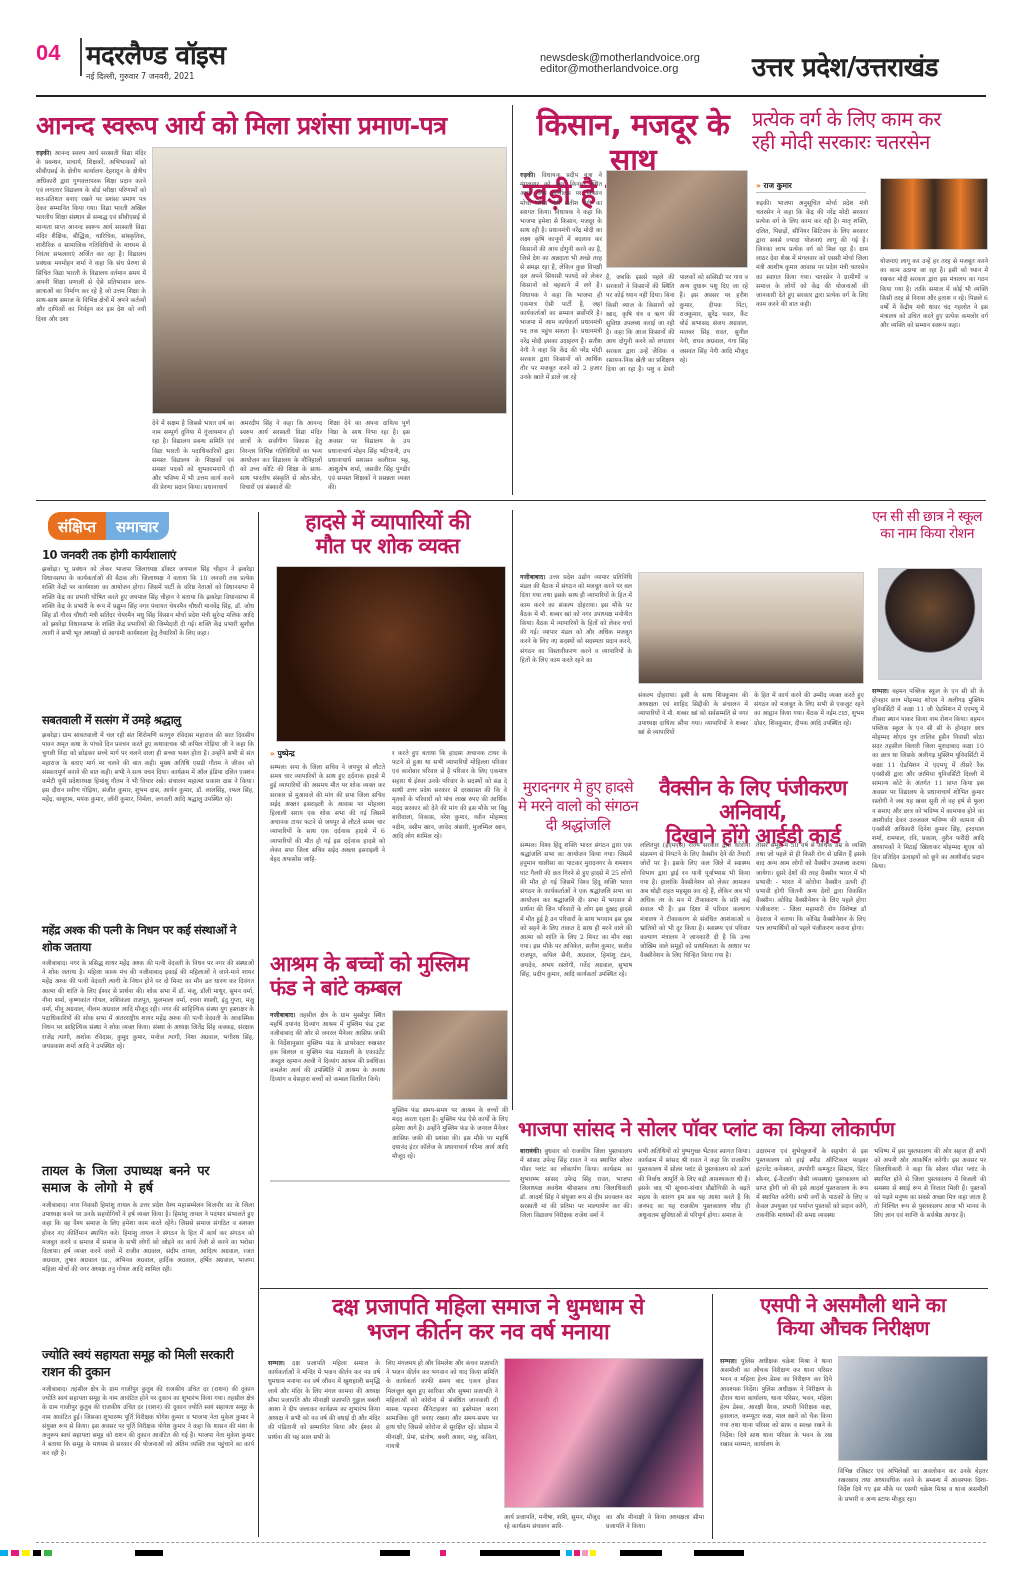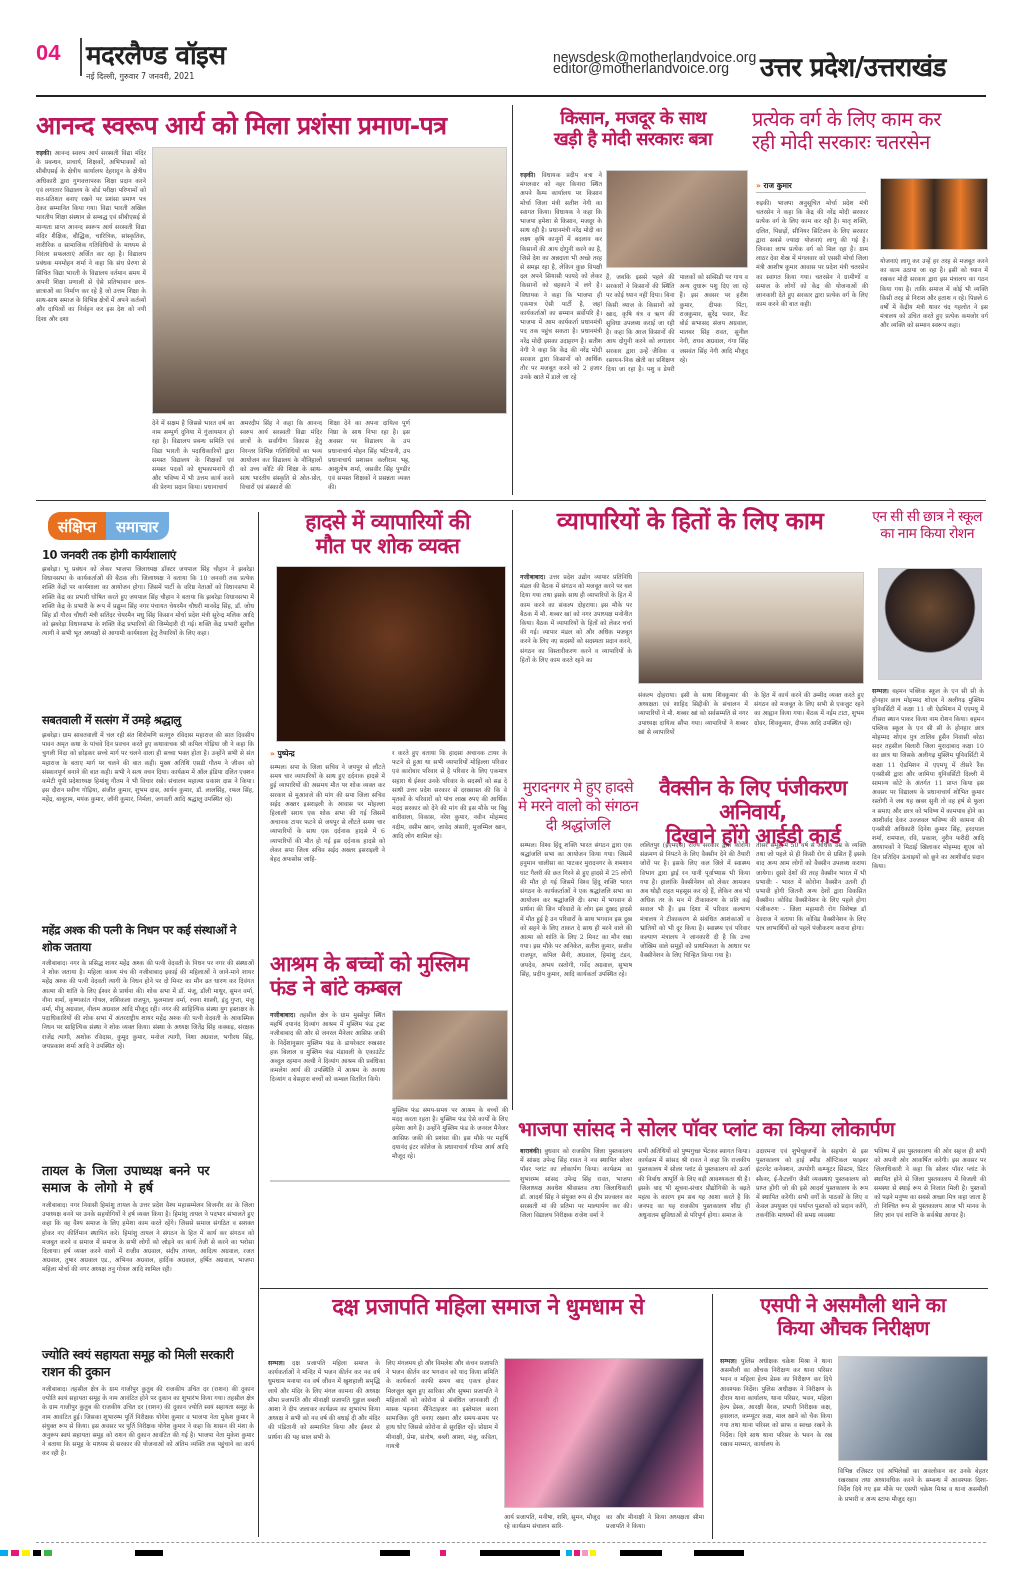--- a/index.html
+++ b/index.html
@@ -3,22 +3,22 @@
 <meta charset="utf-8">
 <style>
   * { box-sizing: border-box; margin: 0; padding: 0; }
   html, body { width: 1024px; height: 1580px; background: #fff; overflow: hidden; }
   body { font-family: "DejaVu Sans", sans-serif; color: #222; position: relative; }
   .abs { position: absolute; }
   .mast-num { left: 36px; top: 40px; font-family: "Liberation Sans", sans-serif; font-weight: 700; font-size: 22px; color: #e5197b; }
   .mast-div { left: 80px; top: 38px; width: 2px; height: 38px; background: #444; }
   .mast-title { left: 86px; top: 36px; font-size: 26px; font-weight: 700; color: #222; font-family: "DejaVu Sans", sans-serif; letter-spacing: -0.5px; }
   .mast-date { left: 86px; top: 70px; font-size: 8px; color: #333; }
-  .mast-email { left: 553px; top: 52px; font-family: "Liberation Sans", sans-serif; font-size: 14px; line-height: 11px; color: #333; }
-  .section-name { left: 752px; top: 48px; font-size: 26px; font-weight: 700; color: #222; letter-spacing: -0.5px; margin-left: 8px; }
+  .mast-email { left: 540px; top: 52px; font-family: "Liberation Sans", sans-serif; font-size: 11px; line-height: 11px; color: #333; }
+  .section-name { left: 752px; top: 48px; font-size: 26px; font-weight: 700; color: #222; letter-spacing: -0.5px; }
   .top-rule { left: 36px; top: 95px; width: 950px; height: 2px; background: #222; }
   .headline { font-weight: 700; color: #be185d; letter-spacing: -0.6px; line-height: 1.15; }
   .headline.light { font-weight: 400; }
   .body-text { font-family: "DejaVu Serif", serif; font-size: 6.2px; line-height: 9.2px; color: #444; text-align: justify; overflow: hidden; }
   .photo { background: linear-gradient(135deg,#8a7060,#b59a84 40%,#6a5a50); border: 1px solid #ccc; overflow: hidden; }
   .photo.dark { background: radial-gradient(circle at 50% 40%, #6a3a20, #2a1208 70%); }
   .photo.pink { background: linear-gradient(120deg,#d23a7a,#f2a6c0 40%,#3a2a4a 70%,#e06a9a); }
   .photo.room { background: linear-gradient(180deg,#e8e2d8,#c7b7a5 50%,#5a4a40); }
   .photo.portrait { background: radial-gradient(circle at 50% 35%, #6a4a30, #2a2020 50%, #cfd2d8 52%); }
   .vrule { width: 1px; background: #333; }
@@ -45,21 +45,21 @@
 <div class="abs top-rule"></div>
 
 <div class="abs headline" style="left:36px;top:112px;font-size:25px;width:470px;">आनन्द स्वरूप आर्य को मिला प्रशंसा प्रमाण-पत्र</div>
 <div class="abs body-text" style="left:36px;top:148px;width:110px;height:340px;"><b>रुड़की।</b> <span>आनन्द स्वरुप आर्य सरस्वती विद्या मंदिर के प्रबन्धन, प्राचार्य, शिक्षकों, अभिभावकों को सीबीएसई के क्षेत्रीय कार्यालय देहरादून के क्षेत्रीय अधिकारी द्वारा गुणवत्तापरक शिक्षा प्रदान करने एवं लगातार विद्यालय के बोर्ड परीक्षा परिणामों को शत-प्रतिशत बनाए रखने पर प्रशंसा प्रमाण पत्र देकर सम्मानित किया गया। विद्या भारती अखिल भारतीय शिक्षा संस्थान से सम्बद्ध एवं सीबीएसई से मान्यता प्राप्त आनन्द स्वरूप आर्य सरस्वती विद्या मंदिर शैक्षिक, बौद्धिक, चारित्रिक, सांस्कृतिक, शारीरिक व सामाजिक गतिविधियों के माध्यम से निरंतर सफलताएं अर्जित कर रहा है। विद्यालय प्रबंधक मनमोहन शर्मा ने कहा कि संघ प्रेरणा से सिंचित विद्या भारती के विद्यालय वर्तमान समय में अपनी शिक्षा प्रणाली से ऐसे प्रतिभावान छात्र-छात्राओं का निर्माण कर रहे है जो उत्तम शिक्षा के साथ-साथ समाज के विभिन्न क्षेत्रों में अपने कर्तव्यों और दायित्वों का निर्वहन कर इस देश को नयी दिशा और दशा</span></div>
 <div class="abs photo room" style="left:152px;top:147px;width:355px;height:267px;"></div>
 <div class="abs body-text" style="left:152px;top:418px;width:82px;height:80px;">देने में सक्षम है जिससे भारत वर्ष का नाम सम्पूर्ण दुनिया में गुंजायमान हो रहा है। विद्यालय प्रबन्ध समिति एवं विद्या भारती के पदाधिकारियों द्वारा समस्त विद्यालय के शिक्षकों एवं समस्त पदकों को शुभकामनायें दी और भविष्य में भी उत्तम कार्य करने की प्रेरणा प्रदान किया। प्रधानाचार्य</div>
 <div class="abs body-text" style="left:240px;top:418px;width:82px;height:80px;">अमरदीप सिंह ने कहा कि आनन्द स्वरुप आर्य सरस्वती विद्या मंदिर छात्रों के सर्वांगीण विकास हेतु निरन्तर विभिन्न गतिविधियों का भव्य आयोजन कर विद्यालय के नौनिहालों को उच्च कोटि की शिक्षा के साथ-साथ भारतीय संस्कृति से ओत-प्रोत, विचारों एवं संस्कारों की</div>
 <div class="abs body-text" style="left:328px;top:418px;width:82px;height:80px;">शिक्षा देने का अपना दायित्व पूर्ण निष्ठा के साथ निभा रहा है। इस अवसर पर विद्यालय के उप प्रधानाचार्य मोहन सिंह भटियानी, उप प्रधानाचार्य प्रशासन कलीराम भट्ट, आशुतोष शर्मा, जसवीर सिंह पुण्डीर एवं समस्त शिक्षकों ने प्रसन्नता व्यक्त की।</div>
 <div class="abs vrule" style="left:512px;top:105px;height:390px;"></div>
 
-<div class="abs headline" style="left:520px;top:108px;font-size:18px;width:226px;text-align:center;">
+<div class="abs headline" style="left:520px;top:108px;font-size:30px;width:226px;text-align:center;">
   <div>किसान, मजदूर के साथ</div>
   <div>खड़ी है मोदी सरकारः बत्रा</div>
 </div>
 <div class="abs body-text" style="left:520px;top:170px;width:82px;height:325px;"><b>रुड़की।</b> <span>विधायक प्रदीप बत्रा ने मंगलवार को नहर किनारा स्थित अपने कैम्प कार्यालय पर किसान मोर्चा जिला मंत्री सतीश नेगी का स्वागत किया। विधायक ने कहा कि भाजपा हमेशा से किसान, मजदूर के साथ रही है। प्रधानमंत्री नरेंद्र मोदी का लक्ष्य कृषि कानूनों में बदलाव कर किसानों की आय दोगुनी करने का है, जिसे देश का अन्नदाता भी अच्छे तरह से समझ रहा है, लेकिन कुछ विपक्षी दल अपने सियासी फायदे को लेकर किसानों को बहकाने में लगे है। विधायक ने कहा कि भाजपा ही एकमात्र ऐसी पार्टी है, जहां कार्यकर्ताओं का सम्मान सर्वोपरि है। भाजपा में आम कार्यकर्ता प्रधानमंत्री पद तक पहुंच सकता है। प्रधानमंत्री नरेंद्र मोदी इसका उदाहरण है। सतीश नेगी ने कहा कि केंद्र की नरेंद्र मोदी सरकार द्वारा किसानों को आर्थिक तौर पर मजबूत करने को 2 हजार उनके खाते में डाले जा रहे</span></div>
 <div class="abs photo" style="left:606px;top:170px;width:142px;height:98px;"></div>
 <div class="abs body-text" style="left:606px;top:272px;width:142px;height:222px;column-count:2;column-gap:5px;">हैं, जबकि इससे पहले की सरकारों ने किसानों की स्थिति पर कोई ध्यान नहीं दिया। बिना किसी ब्याज के किसानों को खाद, कृषि यंत्र व ऋण की सुविधा उपलब्ध कराई जा रही है। कहा कि आज किसानों की आय दोगुनी करने को लगातार सरकार द्वारा उन्हें जैविक व रसायन-निक खेती का प्रशिक्षण दिया जा रहा है। पशु व डेयरी पालकों को सब्सिडी पर गाय व अन्य दुधारू पशु दिए जा रहे हैं। इस अवसर पर हरीश कुमार, दीपक पिंटा, राजकुमार, सुरेंद्र पवार, कैंट बोर्ड सभासद संजय अग्रवाल, मातबर सिंह रावत, सुनील नेगी, राघव अग्रवाल, गंगा सिंह जसवंत सिंह नेगी आदि मौजूद रहे।</div>
 
 <div class="abs headline light" style="left:752px;top:108px;font-size:20px;width:240px;">
   <div>प्रत्येक वर्ग के लिए काम कर</div>
   <div>रही मोदी सरकारः चतरसेन</div>
@@ -106,21 +106,20 @@
   <div>आश्रम के बच्चों को मुस्लिम</div>
   <div>फंड ने बांटे कम्बल</div>
 </div>
 <div class="abs body-text" style="left:270px;top:1010px;width:115px;height:170px;"><b>नजीबाबाद।</b> <span>तहसील क्षेत्र के ग्राम मुस्सेपुर स्थित महर्षि दयानंद दिव्यांग आश्रम में मुस्लिम फंड ट्रस्ट नजीबाबाद की ओर से जनरल मैनेजर आसिफ़ जकी के निर्देशानुसार मुस्लिम फंड के डायरेक्टर रुखसार हक बिलाल व मुस्लिम फंड मंडावली के एकाउंटेंट अब्दुल रहमान अल्वी ने दिव्यांग आश्रम की प्रबंधिका कमलेश आर्य की उपस्थिति में आश्रम के अनाथ दिव्यांग व बेसहारा बच्चों को कम्बल वितरित किये।</span></div>
 <div class="abs photo" style="left:392px;top:1010px;width:116px;height:90px;"></div>
 <div class="abs body-text" style="left:392px;top:1105px;width:116px;height:70px;">मुस्लिम फंड समय-समय पर आश्रम के बच्चों की मदद करता रहता है। मुस्लिम फंड ऐसे कार्यों के लिए हमेशा आगे है। उन्होंने मुस्लिम फंड के जनरल मैनेजर आसिफ़ जकी की प्रशंसा की। इस मौके पर महर्षि दयानंद इंटर कॉलेज के प्रधानाचार्य गरिमा आर्य आदि मौजूद रहे।</div>
 
 <div class="abs vrule" style="left:512px;top:510px;height:600px;"></div>
 
 <div class="abs headline" style="left:520px;top:508px;font-size:24px;width:340px;text-align:center;">
-  <div>व्यापारियों के हितों के लिए काम</div>
 </div>
 <div class="abs body-text" style="left:520px;top:572px;width:112px;height:180px;"><b>नजीबाबाद।</b> <span>उत्तर प्रदेश उद्योग व्यापार प्रतिनिधि मंडल की बैठक में संगठन को मजबूत करने पर बल दिया गया तथा इसके साथ ही व्यापारियों के हित में काम करने का संकल्प दोहराया। इस मौके पर बैठक में मौ. शब्बर खां को नगर उपाध्यक्ष मनोनीत किया। बैठक में व्यापारियों के हितों को लेकर चर्चा की गई। व्यापार मंडल को और अधिक मजबूत करने के लिए नए सदस्यों को सदस्यता प्रदान करने, संगठन का विस्तारीकरण करने व व्यापारियों के हितों के लिए काम करते रहने का</span></div>
 <div class="abs photo room" style="left:638px;top:572px;width:226px;height:112px;"></div>
 <div class="abs body-text" style="left:638px;top:690px;width:110px;height:60px;">संकल्प दोहराया। इसी के साथ शिवकुमार की अध्यक्षता एवं शाहिद सिद्दीकी के संचालन में व्यापारियों ने मौ. शब्बर खां को सर्वसम्मति से नगर उपाध्यक्ष दायित्व सौंपा गया। व्यापारियों ने शब्बर खां से व्यापारियों</div>
 <div class="abs body-text" style="left:754px;top:690px;width:110px;height:60px;">के हित में कार्य करने की उम्मीद व्यक्त करते हुए संगठन को मजबूत के लिए सभी से एकजुट रहने का आह्वान किया गया। बैठक में नईम टाटा, शुभम ग्रोवर, शिवकुमार, दीपक आदि उपस्थित रहे।</div>
 
 <div class="abs headline light" style="left:872px;top:508px;font-size:14px;width:110px;text-align:center;line-height:17px;">एन सी सी छात्र ने स्कूल का नाम किया रोशन</div>
 <div class="abs photo portrait" style="left:878px;top:568px;width:104px;height:112px;"></div>
 <div class="abs body-text" style="left:872px;top:686px;width:112px;height:420px;"><b>सम्भल।</b> <span>बहमन पब्लिक स्कूल के एन सी सी के होनहार छात्र मोहम्मद शोएब ने अलीगढ़ मुस्लिम यूनिवर्सिटी में कक्षा 11 जी ऐडमिशन में एएमयू में तीसरा स्थान पाकर किया नाम रोशन किया। बहमन पब्लिक स्कूल के एन सी सी के होनहार छात्र मोहम्मद शोएब पुत्र तालिब हुसैन निवासी बरेठा सदर तहसील बिलारी जिला मुरादाबाद कक्षा 10 का छात्र था जिसके अलीगढ़ मुस्लिम यूनिवर्सिटी में कक्षा 11 ऐडमिशन में एएमयू में तीसरे रैंक एनसीसी द्वारा और जामिया यूनिवर्सिटी दिल्ली में सामान्य कोटे के अंतर्गत 11 प्राप्त किया इस अवसर पर विद्यालय के प्रधानाचार्य शोभित कुमार रस्तोगी ने जब यह खबर सुनी तो वह हर्ष से फूला न समाए और छात्र को भविष्य में कामयाब होने का आशीर्वाद देकर उज्जवल भविष्य की कामना की एनसीसी अधिकारी दिनेश कुमार सिंह, हरदयाल शर्मा, रामपाल, रवि, प्रकाश, नूरीन फरीदी आदि अध्यापकों ने मिठाई खिलाकर मोहम्मद शुएब को दिन प्रतिदिन ऊंचाइयों को छूने का आशीर्वाद प्रदान किया।</span></div>
 
@@ -139,20 +138,21 @@
 <div class="abs body-text" style="left:638px;top:1146px;width:112px;height:140px;">सभी अतिथियों को पुष्पगुच्छ भेंटकर स्वागत किया। कार्यक्रम में सांसद श्री रावत ने कहा कि राजकीय पुस्तकालय में सोलर प्लांट से पुस्तकालय को ऊर्जा की निर्बाध आपूर्ति के लिए बड़ी आवश्यकता थी है। इसके बाद भी सूचना-संचार प्रौद्योगिकी के बढ़ते महत्व के कारण हम सब यह आशा करते है कि जनपद का यह राजकीय पुस्तकालय शीघ्र ही अधुनातम सुविधाओं से परिपूर्ण होगा। समाज के</div>
 <div class="abs body-text" style="left:756px;top:1146px;width:112px;height:140px;">उदारमना एवं शुभेच्छुजनों के सहयोग से इस पुस्तकालय को हाई स्पीड ऑप्टिकल फाइबर इंटरनेट कनेक्शन, उपयोगी कम्प्यूटर सिस्टम, प्रिंटर स्कैनर, ई-कैटलॉग जैसी व्यवस्थाएं पुस्तकालय को प्राप्त होंगी जो की इसे आदर्श पुस्तकालय के रूप में स्थापित करेंगी। सभी वर्गों के पाठकों के लिए व केवल उपयुक्त एवं पर्याप्त पुस्तकों को प्रदान करेंगे, तकनीकि माध्यमों की समग्र व्यवस्था</div>
 <div class="abs body-text" style="left:874px;top:1146px;width:112px;height:140px;">भविष्य में इस पुस्तकालय की ओर सहज ही सभी को अपनी ओर आकर्षित करेगी। इस अवसर पर जिलाधिकारी ने कहा कि सोलर पॉवर प्लांट के स्थापित होने से जिला पुस्तकालय में बिजली की समस्या से स्थाई रूप से निजात मिली है। पुस्तकों को पढ़ने मनुष्य का सबसे अच्छा मित्र कहा जाता है तो निश्चित रूप से पुस्तकालय आज भी मानव के लिए ज्ञान एवं शान्ति के सर्वश्रेष्ठ आगार है।</div>
 
 <div class="abs photo pink" style="left:270px;top:1180px;width:240px;height:0px;"></div>
 
 <div class="abs hrule" style="left:260px;top:1288px;width:728px;background:#333;"></div>
 
 <div class="abs headline" style="left:268px;top:1294px;font-size:22px;width:440px;text-align:center;">
   <div>दक्ष प्रजापति महिला समाज ने धुमधाम से</div>
+  <div>भजन कीर्तन कर नव वर्ष मनाया</div>
 </div>
 <div class="abs body-text" style="left:268px;top:1358px;width:112px;height:180px;"><b>सम्भल।</b> <span>दक्ष प्रजापति महिला समाज के कार्यकर्ताओं ने मन्दिर में भजन कीर्तन कर नव वर्ष धुमधाम मनाया नव वर्ष जीवन में खुशहाली समृद्धि लाये और मंदिर के लिए मंगल कामना की अध्यक्ष सीमा प्रजापति और मीनाक्षी प्रजापति गुड्डाल बबली आशा ने दीप जलाकर कार्यक्रम का शुभारंभ किया अध्यक्ष ने सभी को नव वर्ष की बधाई दी और मंदिर की पंडितानी को सम्मानित किया और ईश्वर से प्रार्थना की यह साल सभी के</span></div>
 <div class="abs body-text" style="left:386px;top:1358px;width:112px;height:180px;">लिए मंगलमय हो और विमलेश और कंचन प्रजापति ने भजन कीर्तन कर भगवान को याद किया समिति के कार्यकर्ता काफी समय बाद एकत्र होकर मिलजुल खुश हुए सारिका और सुषमा प्रजापति ने महिलाओं को कोरोना से संबंधित जानकारी दी मास्क पहनना सैनिटाइजर का इस्तेमाल करना सामाजिक दूरी बनाए रखना और समय-समय पर हाथ धोए जिससे कोरोना से सुरक्षित रहें। प्रोग्राम में मीनाक्षी, प्रेमा, संतोष, बब्ली आशा, मंजू, कविता, गायत्री</div>
 <div class="abs photo pink" style="left:504px;top:1358px;width:200px;height:150px;"></div>
 <div class="abs body-text" style="left:504px;top:1512px;width:96px;height:28px;">आर्य प्रजापति, मनीषा, शशि, सुमन, मौजूद रहे कार्यक्रम संचालन सारि-</div>
 <div class="abs body-text" style="left:606px;top:1512px;width:98px;height:28px;">का और मीनाक्षी ने किया अध्यक्षता सीमा प्रजापति ने किया।</div>
 
 <div class="abs vrule" style="left:712px;top:1294px;height:245px;"></div>
 
 <div class="abs headline" style="left:718px;top:1294px;font-size:20px;width:270px;text-align:center;">

